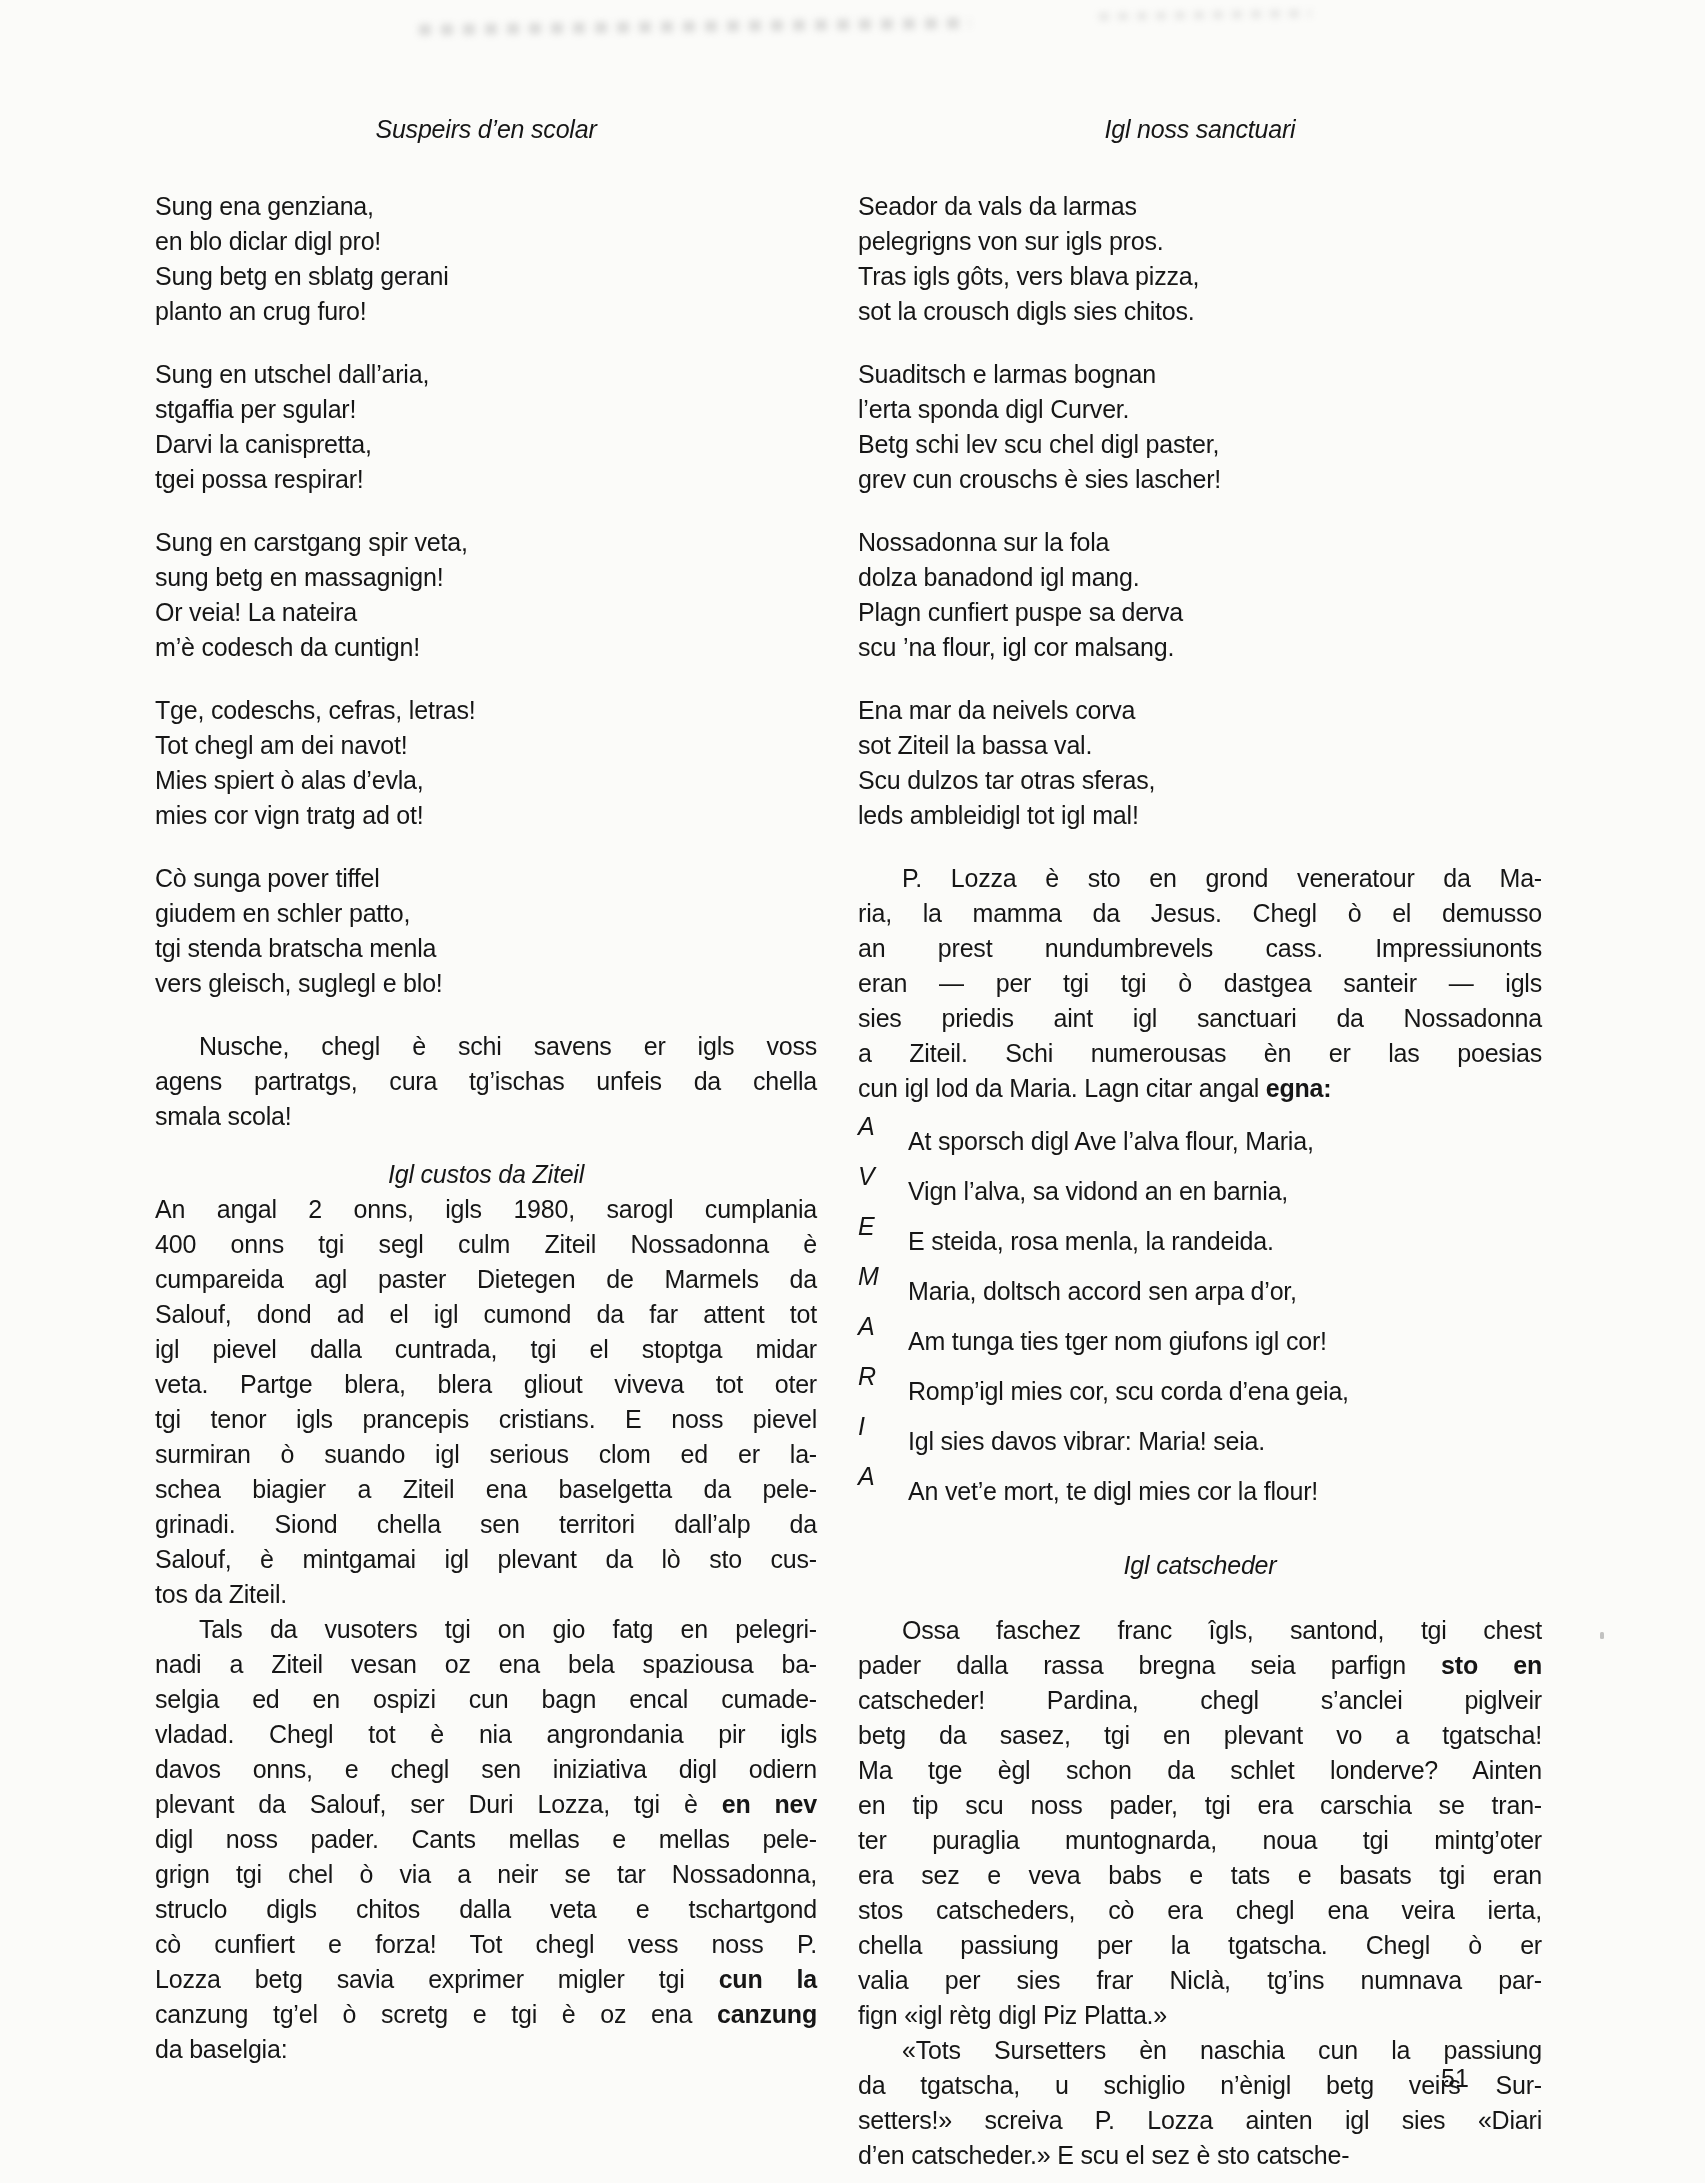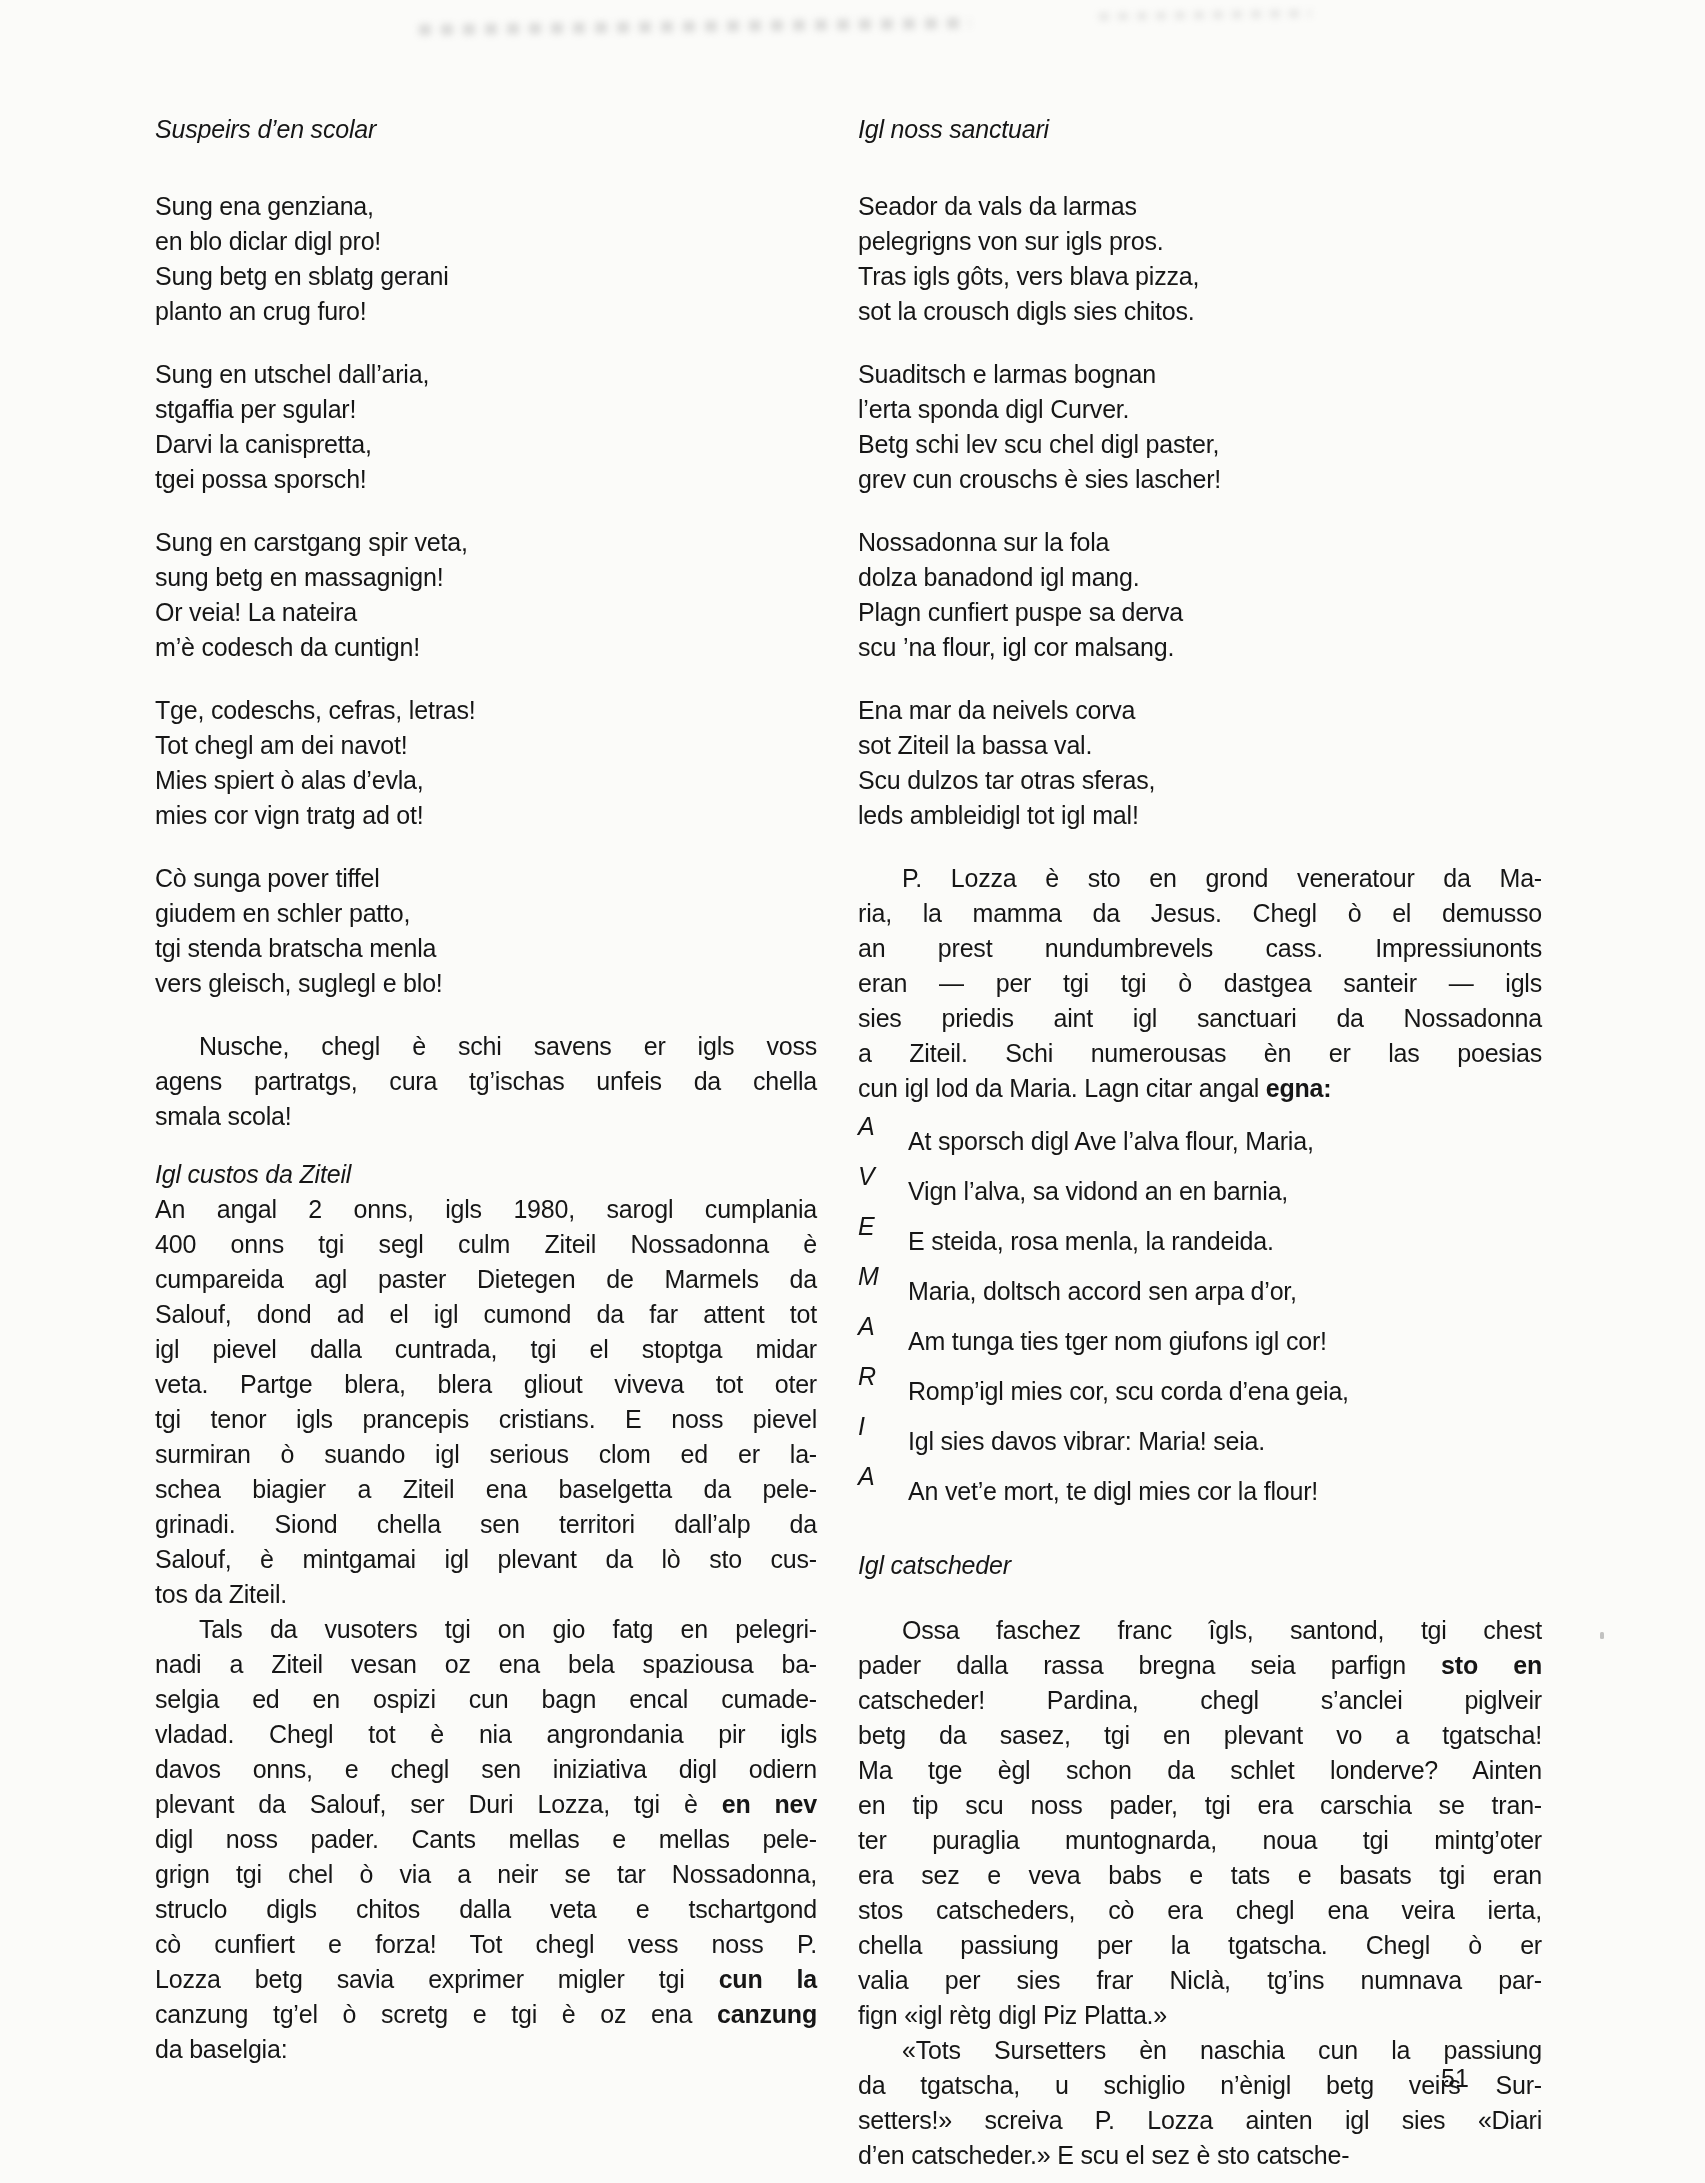--- a/index.html
+++ b/index.html
@@ -15,21 +15,21 @@
   }
   .page{position:absolute;inset:0;}
   .columns{
     position:absolute;left:155px;top:112px;
     display:flex;gap:41px;align-items:flex-start;
   }
   .col-left{width:662px;}
   .col-right{width:684px;}
   .heading{
     font-size:25px;line-height:35px;font-style:italic;font-weight:400;
-    letter-spacing:-0.2px;margin:0 0 42px 0;
+    letter-spacing:-0.2px;margin:0 0 42px 0;text-align:center;
   }
   .h-custos{margin:23.4px 0 0 0;}
   .h-catscheder{margin:39px 0 29.5px 0;}
   .pline,.jline,.acro-row{
     font-size:25px;line-height:35px;letter-spacing:-0.2px;
     white-space:normal;
   }
   .stanza{margin:12px 0 28px 0;}
   .par{margin:0;}
   .par-intro{margin-top:11px;}
@@ -79,21 +79,21 @@
       <div class="stanza">
           <div class="pline"><span>Sung ena genziana,</span></div>
           <div class="pline"><span>en blo diclar digl pro!</span></div>
           <div class="pline"><span>Sung betg en sblatg gerani</span></div>
           <div class="pline"><span>planto an crug furo!</span></div>
         </div>
       <div class="stanza">
           <div class="pline"><span>Sung en utschel dall’aria,</span></div>
           <div class="pline"><span>stgaffia per sgular!</span></div>
           <div class="pline"><span>Darvi la canispretta,</span></div>
-          <div class="pline"><span>tgei possa sporsch!</span></div>
+          <div class="pline"><span>tgei possa respirar!</span></div>
         </div>
       <div class="stanza">
           <div class="pline"><span>Sung en carstgang spir veta,</span></div>
           <div class="pline"><span>sung betg en massagnign!</span></div>
           <div class="pline"><span>Or veia! La nateira</span></div>
           <div class="pline"><span>m’è codesch da cuntign!</span></div>
         </div>
       <div class="stanza">
           <div class="pline"><span>Tge, codeschs, cefras, letras!</span></div>
           <div class="pline"><span>Tot chegl am dei navot!</span></div>

